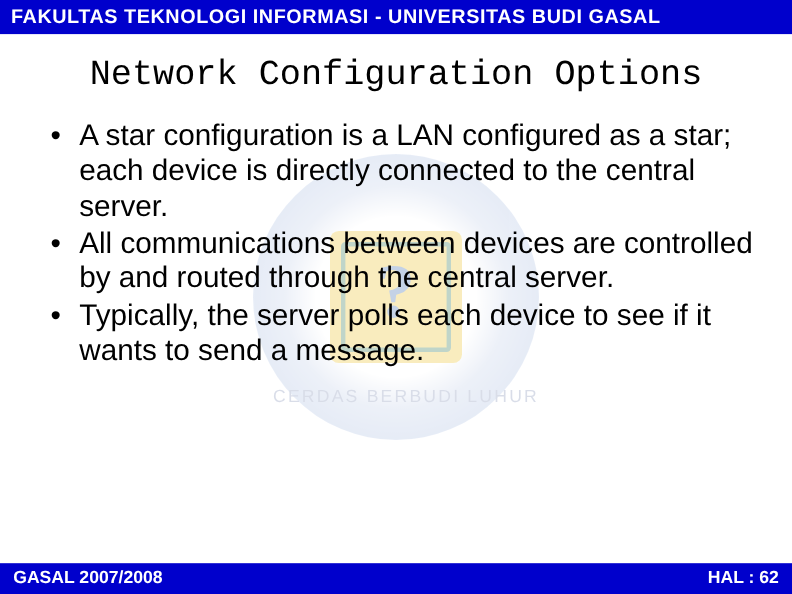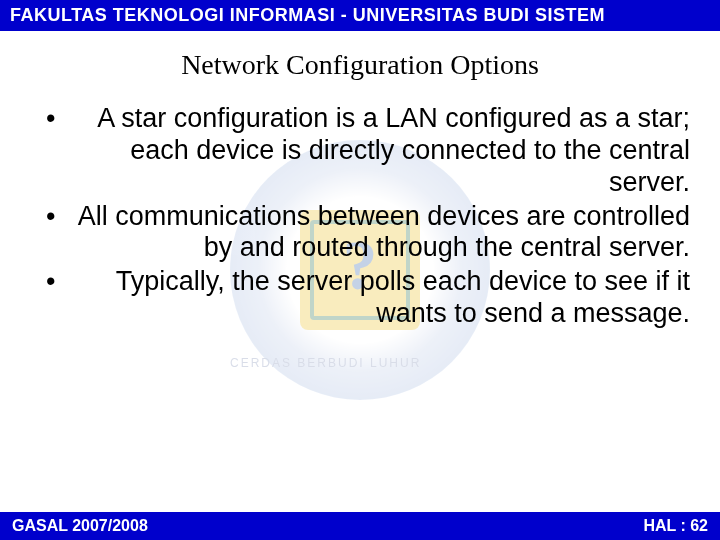--- a/index.html
+++ b/index.html
@@ -52,64 +52,64 @@
     font-size: 70px;
     font-weight: bold;
     color: #1a4fa0;
     font-family: "Times New Roman", serif;
   }
   .wm-text {
     position: absolute;
     bottom: 30px;
     left: 0;
     right: 0;
-    text-align: left;
-    font-size: 12px;
+    text-align: right;
+    font-size: 16px;
     letter-spacing: 2px;
     color: #6a7ba8;
   }
   .header {
     position: relative;
     z-index: 1;
     background: #0000cc;
     color: #ffffff;
     font-weight: bold;
     font-size: 18px;
     padding: 5px 10px;
     letter-spacing: 0.5px;
   }
   .title {
     position: relative;
     z-index: 1;
     text-align: center;
-    font-size: 28px;
+    font-size: 32px;
     color: #000000;
     margin-top: 18px;
     margin-bottom: 22px;
-    font-family: Liberation Serif, serif;
+    font-family: Liberation Mono, monospace;
   }
   .content {
     position: relative;
     z-index: 1;
     padding: 0 30px 0 46px;
   }
   .bullet {
     display: flex;
     align-items: flex-start;
     font-size: 27px;
     line-height: 1.18;
     color: #000000;
     margin-bottom: 2px;
   }
   .bdot {
     width: 26px;
     flex-shrink: 0;
     text-align: left;
   }
-  .btext { flex: 1; text-align: right; }
+  .btext { flex: 1; }
   .footer {
     position: absolute;
     bottom: 0;
     left: 0;
     right: 0;
     background: #0000cc;
     color: #ffffff;
     font-weight: bold;
     font-size: 16px;
     padding: 5px 12px;
@@ -125,21 +125,21 @@
 </head>
 <body>
 
 <div class="watermark">
   <div class="wm-outer"></div>
   <div class="wm-inner"></div>
   <div class="wm-q">?</div>
   <div class="wm-text">CERDAS BERBUDI LUHUR</div>
 </div>
 
-<div class="header">FAKULTAS TEKNOLOGI INFORMASI - UNIVERSITAS BUDI SISTEM</div>
+<div class="header">FAKULTAS TEKNOLOGI INFORMASI - UNIVERSITAS BUDI GASAL</div>
 
 <div class="title">Network Configuration Options</div>
 
 <div class="content">
   <div class="bullet">
     <span class="bdot">•</span>
     <span class="btext">A star configuration is a LAN configured as a star; each device is directly connected to the central server.</span>
   </div>
   <div class="bullet">
     <span class="bdot">•</span>

